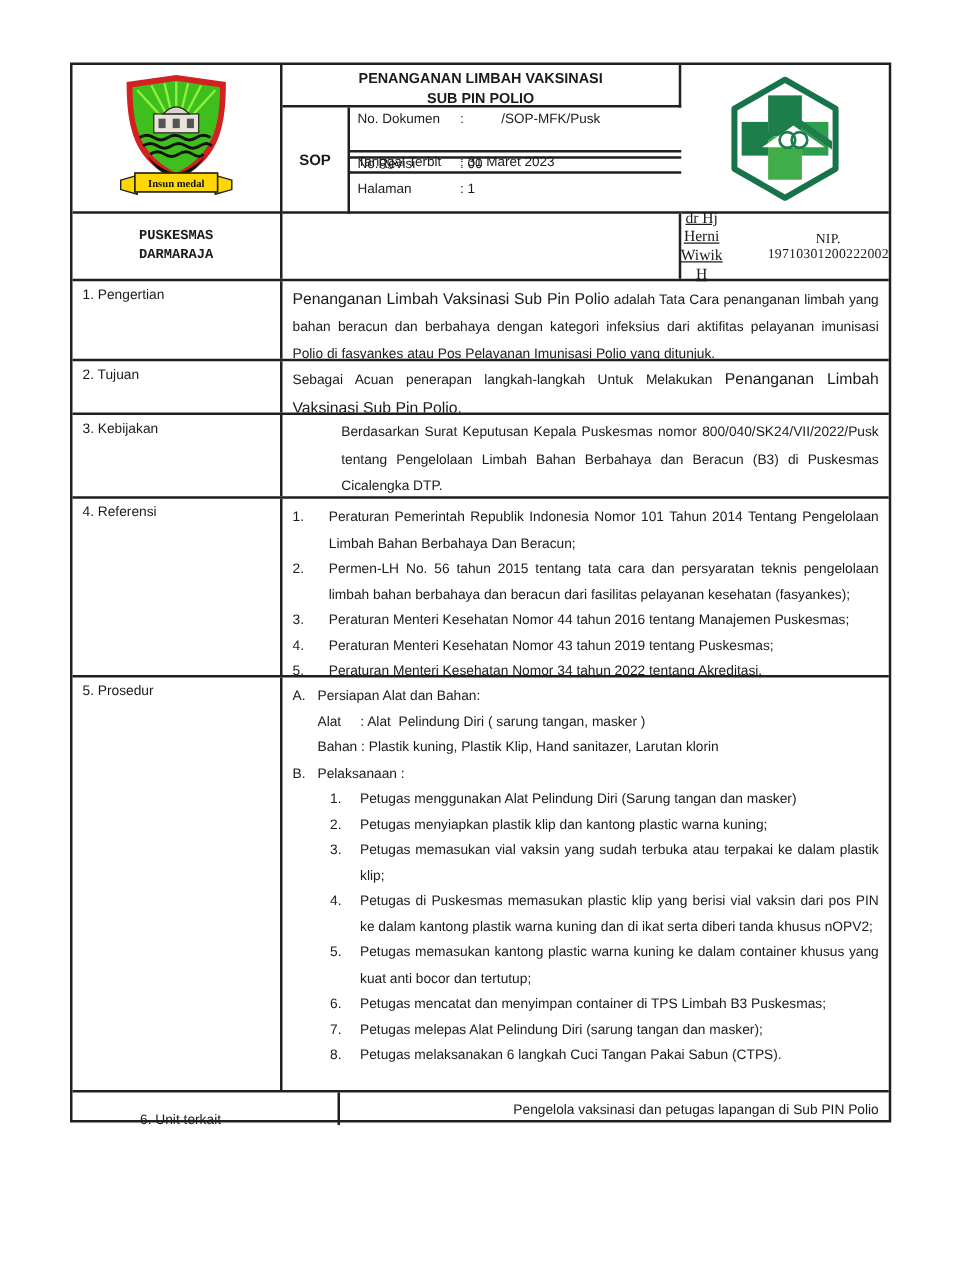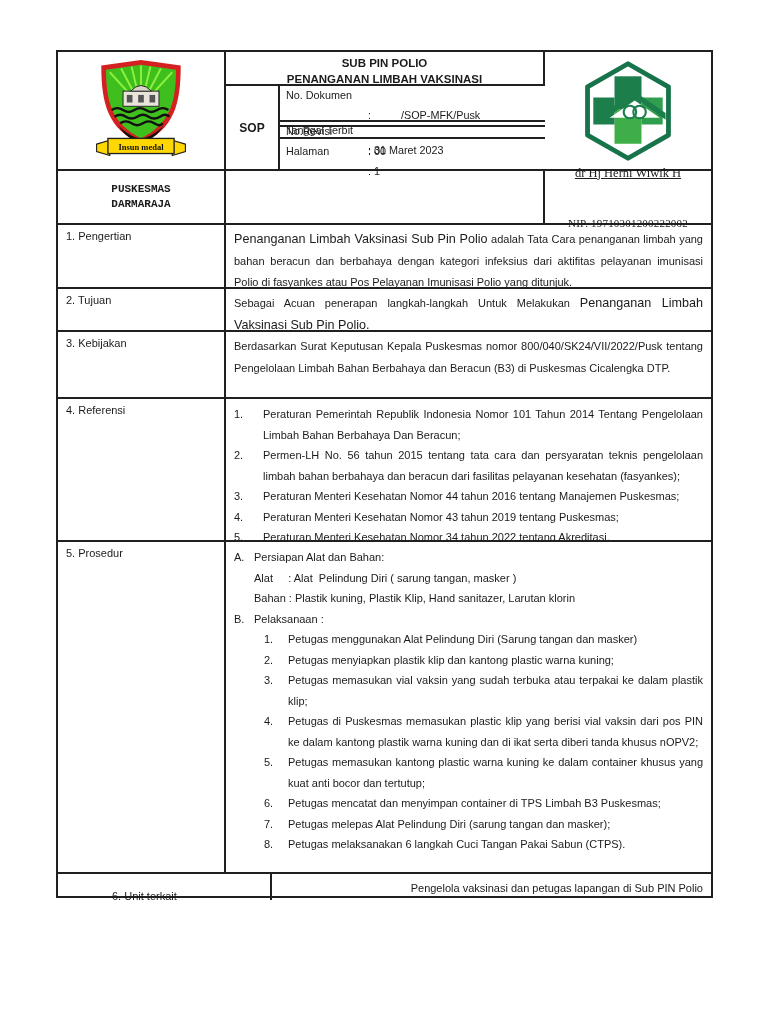--- a/index.html
+++ b/index.html
@@ -11,28 +11,28 @@
   .br{border-right:2px solid #202020;}
   .bb{border-bottom:2px solid #202020;}
 
   
   .logo-cell{display:flex;align-items:center;justify-content:center;}
   .title-cell{text-align:center;font-weight:bold;font-size:11.5px;line-height:16px;padding-top:3px;}
   .sop-cell{display:flex;align-items:center;justify-content:center;font-weight:bold;font-size:12px;}
   .info-row{position:absolute;left:0;box-sizing:border-box;width:100%;display:flex;
             font-size:10.8px;padding:3px 0 0 6px;}
   .info-label{display:inline-block;width:82px;white-space:pre;}
-  .info-value{white-space:pre;margin-top:20px;}
+  .info-value{white-space:pre;}
   .identity-row{position:absolute;left:0;top:119px;width:653px;height:54px;display:flex;
                 border-bottom:2px solid #202020;box-sizing:border-box;}
   .id-left{width:168px;box-sizing:border-box;border-right:2px solid #202020;display:flex;
            flex-direction:column;align-items:center;justify-content:center;
            font-weight:bold;font-size:11px;line-height:15px;text-align:center;font-family:Liberation Mono, monospace;}
   .id-mid{width:319px;box-sizing:border-box;border-right:2px solid #202020;}
-  .id-right{flex:1;display:flex;flex-direction:column;align-items:center;justify-content:center;
+  .id-right{flex:1;display:flex;flex-direction:row;align-items:center;justify-content:center;
             font-family:"Liberation Serif",serif;text-align:center;gap:36px;}
   .sig-name{font-size:12.5px;text-decoration:underline;}
   .sig-nip{font-size:11px;letter-spacing:.2px;}
 
   
   .body-rows{position:absolute;left:0;top:173px;width:653px;}
   .sec-row{display:flex;box-sizing:border-box;border-bottom:2px solid #202020;}
   .sec-row:last-child{border-bottom:none;}
   .sec-label{width:168px;box-sizing:border-box;border-right:2px solid #202020;
              padding:5px 4px 0 8px;font-size:11px;flex-shrink:0;}
@@ -83,22 +83,22 @@
         <g>
           <polygon points="8,92 22,88 22,104 8,100" fill="#ffd703" stroke="#222" stroke-width="1.2"></polygon>
           <polygon points="102,92 88,88 88,104 102,100" fill="#ffd703" stroke="#222" stroke-width="1.2"></polygon>
           <rect x="20" y="86" width="70" height="16" fill="#ffd703" stroke="#222" stroke-width="1.4"></rect>
           <text x="55" y="98" text-anchor="middle" font-size="9" font-weight="bold" fill="#111" font-family="Liberation Serif, serif">Insun medal</text>
         </g>
       </svg>
     </div>
 
     <div class="cell title-cell br bb" style="left:168px;top:0;width:319px;height:34px;">
+      <div>PENANGANAN LIMBAH VAKSINASI</div>
       <div>SUB PIN POLIO</div>
-      <div>PENANGANAN LIMBAH VAKSINASI</div>
     </div>
 
     <div class="cell sop-cell br bb" style="left:168px;top:34px;width:54px;height:85px;text-align:center;">SOP</div>
 
     <div class="cell bb" style="left:222px;top:34px;width:265px;height:85px;">
       <div class="info-row bb" style="top:0;height:36px;">
         <span class="info-label">No. Dokumen</span>
           <span class="info-value">:          /SOP-MFK/Pusk</span>
       </div>
       <div class="info-row bb" style="top:20px;height:16px;padding-top:19px;">
@@ -146,21 +146,21 @@
       <div class="sec-row" style="height:64px;">
         <div class="sec-label">1. Pengertian</div>
         <div class="sec-content"><span class="lead">Penanganan Limbah Vaksinasi Sub Pin Polio</span><span> adalah  Tata Cara penanganan limbah yang bahan beracun dan berbahaya dengan kategori infeksius dari aktifitas pelayanan imunisasi Polio di fasyankes atau Pos Pelayanan Imunisasi Polio yang ditunjuk.</span></div>
       </div>
 
       <div class="sec-row" style="height:43px;">
         <div class="sec-label">2. Tujuan</div>
         <div class="sec-content"><span>Sebagai Acuan  penerapan langkah-langkah Untuk Melakukan </span><span class="lead">Penanganan Limbah Vaksinasi Sub Pin Polio.</span></div>
       </div>
 
-      <div class="sec-row" style="height:67px;">
+      <div class="sec-row" style="height:67px;gap:39px;">
         <div class="sec-label">3. Kebijakan</div>
         <div class="sec-content">Berdasarkan Surat Keputusan Kepala Puskesmas nomor 800/040/SK24/VII/2022/Pusk tentang Pengelolaan Limbah Bahan Berbahaya dan Beracun (B3) di Puskesmas Cicalengka DTP.</div>
       </div>
 
       <div class="sec-row" style="height:143px;">
         <div class="sec-label">4. Referensi</div>
         <div class="sec-content" style="line-height:20.5px;padding-top:5px;">
           <div class="list-item">
               <span class="li-num">1.</span>
               <span class="li-text">Peraturan Pemerintah Republik Indonesia Nomor 101 Tahun 2014 Tentang Pengelolaan Limbah Bahan Berbahaya Dan Beracun;</span>

